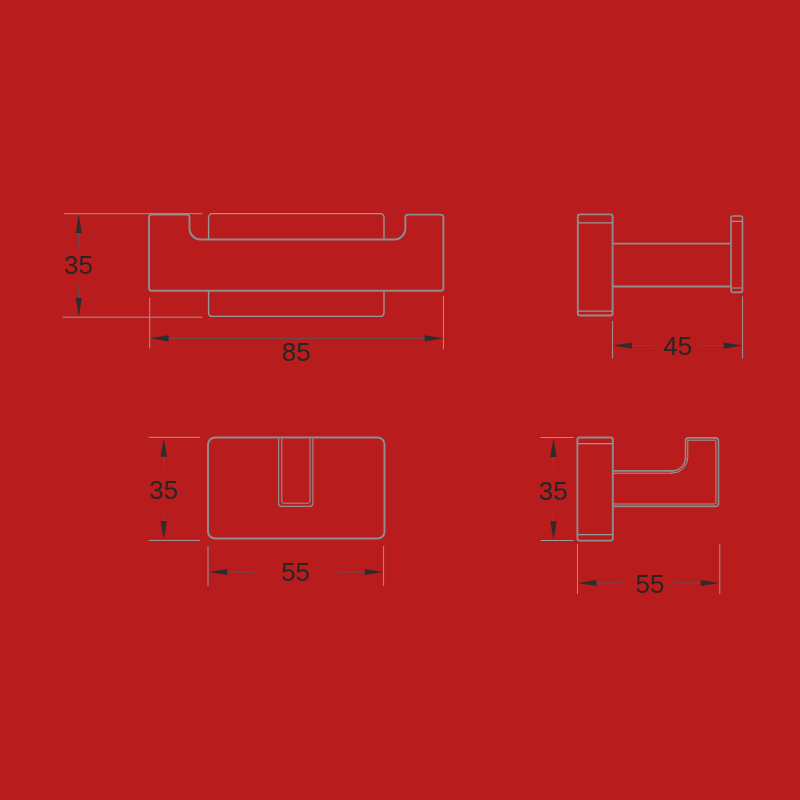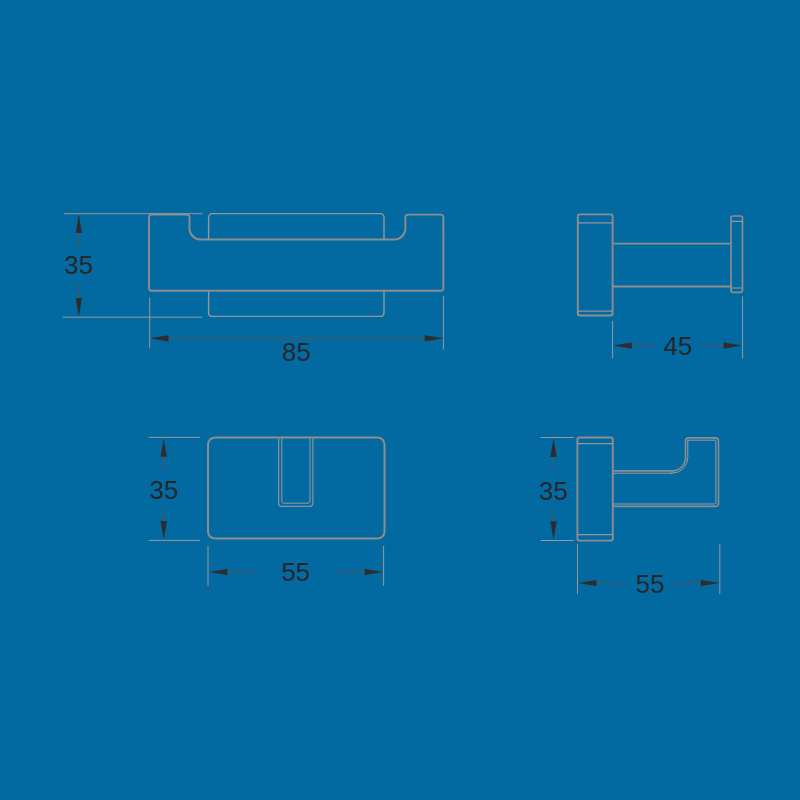--- a/index.html
+++ b/index.html
@@ -1,16 +1,16 @@
 <!DOCTYPE html>
 <html><head>
 <meta charset="utf-8">
 <style>
   html,body{margin:0;padding:0;background:#ffffff;}
-  .page{width:800px;height:800px;position:relative;background:#0369a1;overflow:hidden;}
+  .page{width:800px;height:800px;position:relative;background:#b91c1c;overflow:hidden;}
   svg{position:absolute;left:0;top:0;}
   text{font-family:"Liberation Sans",sans-serif;fill:#262626;}
 </style>
 </head>
 <body>
 <div class="page">
 <svg width="800" height="800" viewBox="0 0 800 800">
 
 <path d="M 149,217.1 L 149,288.2 Q 149,290.7 151.5,290.7 L 440.9,290.7 Q 443.4,290.7 443.4,288.2 L 443.4,217.6 Q 443.4,214.6 440.4,214.6 L 408,214.6 Q 405.4,214.6 405.4,217.2 L 405.4,228.5 A 11 11 0 0 1 394.4,239.5 L 200.5,239.5 A 11 11 0 0 1 189.5,228.5 L 189.5,217.2 Q 189.5,214.6 186.9,214.6 L 151.5,214.6 Q 149,214.6 149,217.1 Z" fill="none" stroke="#8d8d8d" stroke-width="1.9"></path>
 

